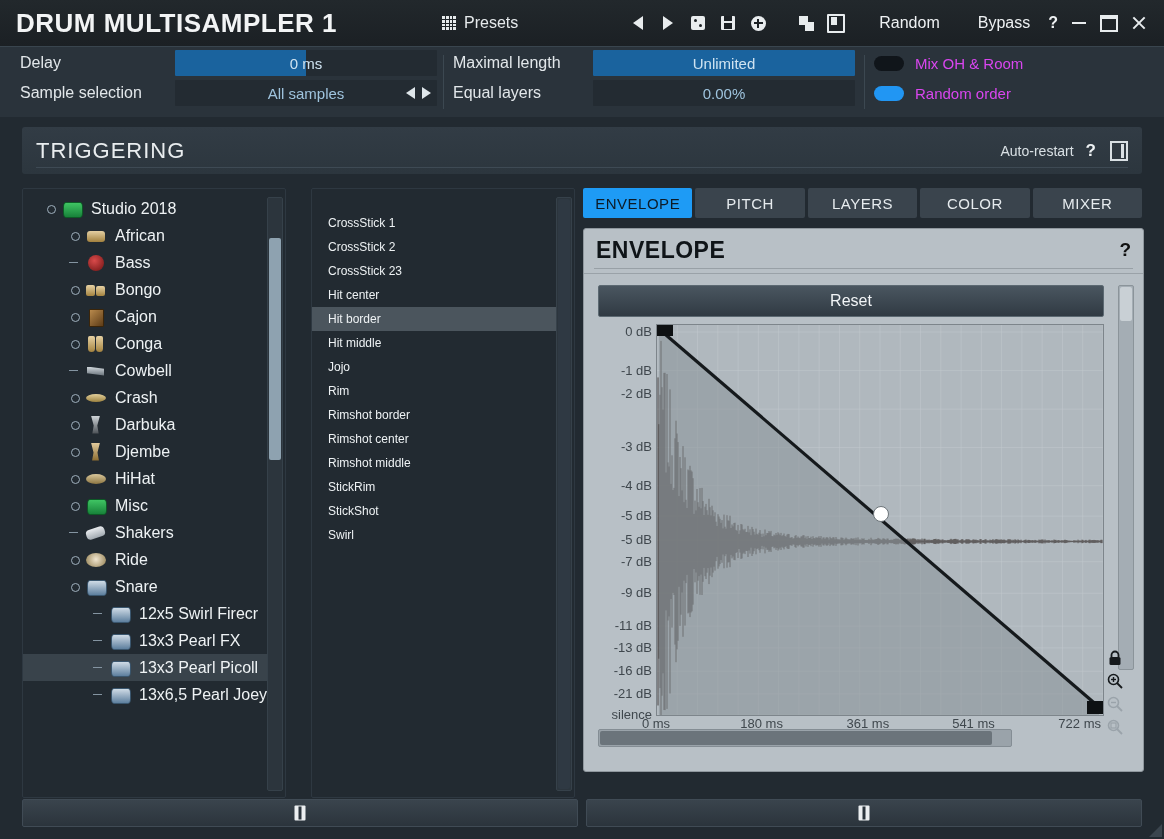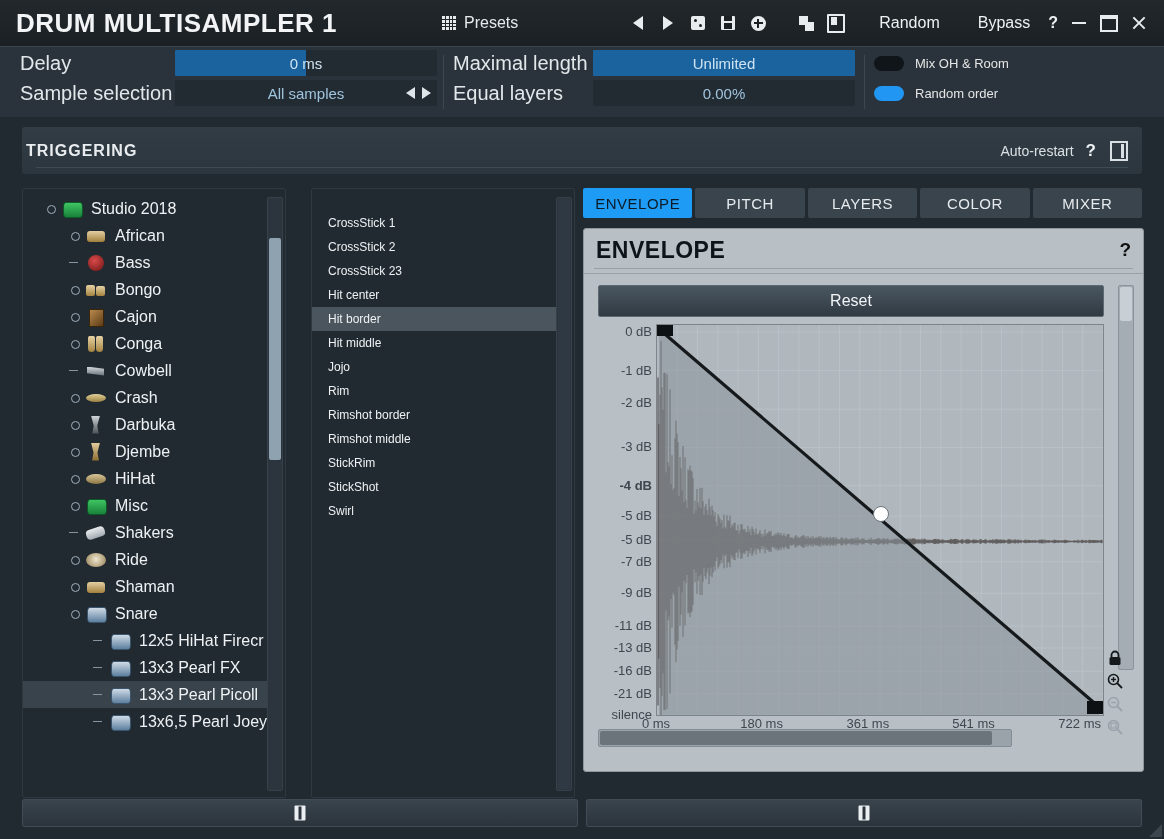--- a/index.html
+++ b/index.html
@@ -72,49 +72,49 @@
   .ic-close:after{transform:rotate(-45deg);}
 
   
   .paramstrip{
     position:absolute;left:0;top:46px;width:1164px;height:70px;
     background:#2a333b;
     border-top:1px solid #39454e;
   }
   .pgroup{position:absolute;top:0;height:70px;}
   .prow{display:flex;align-items:center;height:28px;margin-top:2px;}
-  .plabel{color:#e2e7ea;font-size:20px;white-space:nowrap;}
+  .plabel{color:#e2e7ea;font-size:16px;white-space:nowrap;}
   .pfield{
     position:relative;height:26px;background:#232b32;border-radius:1px;overflow:hidden;
     display:flex;align-items:center;justify-content:center;cursor:pointer;
   }
   .pfill{position:absolute;left:0;top:0;bottom:0;background:#1a639e;}
   .pfield .ptext{position:relative;color:#9fc4de;font-size:15px;z-index:2;}
   .pfield .ptext.bright{color:#cfe3f1;}
   .arrows{position:absolute;right:6px;top:0;bottom:0;display:flex;align-items:center;gap:7px;z-index:3;}
   .ar-l{width:0;height:0;border-top:6px solid transparent;border-bottom:6px solid transparent;border-right:9px solid #dfe6ea;}
   .ar-r{width:0;height:0;border-top:6px solid transparent;border-bottom:6px solid transparent;border-left:9px solid #dfe6ea;}
   .divider-v{position:absolute;top:8px;width:1px;height:54px;background:#3c4851;}
 
   .togglerow{display:flex;align-items:center;height:28px;margin-top:2px;gap:11px;}
   .toggle{
     width:30px;height:15px;border-radius:8px;background:#10151a;cursor:pointer;flex:none;
   }
   .toggle.on{background:#2196f3;}
-  .togglelabel{color:#e5e5e5;font-size:13px;white-space:nowrap;}
+  .togglelabel{color:#d946ef;font-size:15px;white-space:nowrap;}
 
   
   .section{
     position:absolute;left:22px;top:127px;width:1120px;height:47px;
     background:linear-gradient(#323c45,#2c363e);
     border-radius:3px;
     display:flex;align-items:center;
   }
   .section-title{
-    margin-left:4px;color:#e9edef;font-size:16px;font-weight:bold;letter-spacing:1px;
+    margin-left:14px;color:#e9edef;font-size:22px;font-weight:normal;letter-spacing:1px;
   }
   .section .tb-spacer{flex:1;}
   .sec-link{color:#d9e0e4;font-size:14px;margin-right:12px;cursor:pointer;white-space:nowrap;}
   .sec-q{color:#eef2f4;font-size:17px;font-weight:bold;margin-right:14px;cursor:pointer;}
   .sec-panel{
     width:14px;height:16px;border:2px solid #d9e0e4;margin-right:14px;position:relative;cursor:pointer;
   }
   .sec-panel:before{content:"";position:absolute;right:2px;top:1px;bottom:1px;width:3px;background:#d9e0e4;}
   .sec-underline{position:absolute;left:14px;right:14px;bottom:6px;height:1px;background:#3e4a54;}
 
@@ -526,39 +526,31 @@
             <span class="tknob exp"></span>
             <span class="ticon">
               <span class="ridec"></span>
             </span>
             <span class="tlabel">Ride</span>
           </div>
           <div class="tnode">
             <span style="display:inline-block;width:46px"></span>
             <span class="tknob exp"></span>
             <span class="ticon">
-              <span class="shaman"></span>
-            </span>
-            <span class="tlabel">Shaman</span>
-          </div>
-          <div class="tnode">
-            <span style="display:inline-block;width:46px"></span>
-            <span class="tknob exp"></span>
-            <span class="ticon">
               <span class="dr blue"></span>
             </span>
             <span class="tlabel">Snare</span>
           </div>
           <div class="tnode">
             <span style="display:inline-block;width:70px"></span>
             <span class="tknob leaf"></span>
             <span class="ticon">
               <span class="dr blue"></span>
             </span>
-            <span class="tlabel">12x5 HiHat Firecr</span>
+            <span class="tlabel">12x5 Swirl Firecr</span>
           </div>
           <div class="tnode">
             <span style="display:inline-block;width:70px"></span>
             <span class="tknob leaf"></span>
             <span class="ticon">
               <span class="dr blue"></span>
             </span>
             <span class="tlabel">13x3 Pearl FX</span>
           </div>
           <div class="tnode sel">
@@ -587,20 +579,21 @@
       <div id="samplelist" style="position:absolute;left:0;top:22px;right:16px;">
           <div class="litem">CrossStick 1</div>
           <div class="litem">CrossStick 2</div>
           <div class="litem">CrossStick 23</div>
           <div class="litem">Hit center</div>
           <div class="litem sel">Hit border</div>
           <div class="litem">Hit middle</div>
           <div class="litem">Jojo</div>
           <div class="litem">Rim</div>
           <div class="litem">Rimshot border</div>
+          <div class="litem">Rimshot center</div>
           <div class="litem">Rimshot middle</div>
           <div class="litem">StickRim</div>
           <div class="litem">StickShot</div>
           <div class="litem">Swirl</div>
         </div>
       <div class="sbar empty" style="right:2px;top:8px;height:592px;">
         <div class="thumb" style="top:1px;bottom:1px;"></div>
       </div>
     </div>
 
@@ -623,23 +616,23 @@
         <div class="reset-btn">Reset</div>
 
         <div class="vscroll-right">
           <div class="thumb"></div>
         </div>
 
         <div class="plot-wrap">
           <div class="ylabels" id="ylabels">
               <div style="top: 7.02px;">0 dB</div>
               <div style="top: 45.63px;">-1 dB</div>
-              <div style="top: 78px;">-2 dB</div>
+              <div style="top: 69px;">-2 dB</div>
               <div style="top: 122.46px;">-3 dB</div>
-              <div style="top: 160.68px; font-weight: bold;">-4 dB</div>
+              <div style="top: 160.68px;">-4 dB</div>
               <div style="top: 191.1px;">-5 dB</div>
               <div style="top: 215.28px;">-5 dB</div>
               <div style="top: 236.73px;">-7 dB</div>
               <div style="top: 268.32px;">-9 dB</div>
               <div style="top: 301.08px;">-11 dB</div>
               <div style="top: 322.92px;">-13 dB</div>
               <div style="top: 346.32px;">-16 dB</div>
               <div style="top: 368.94px;">-21 dB</div>
               <div style="top: 390px;">silence</div>
             </div>

